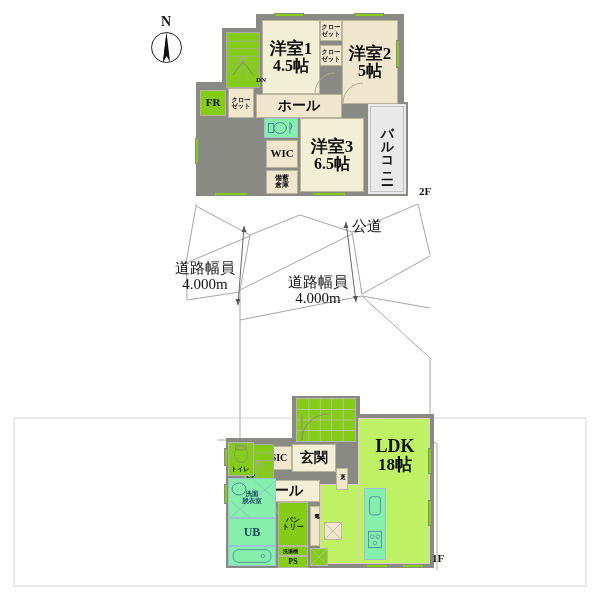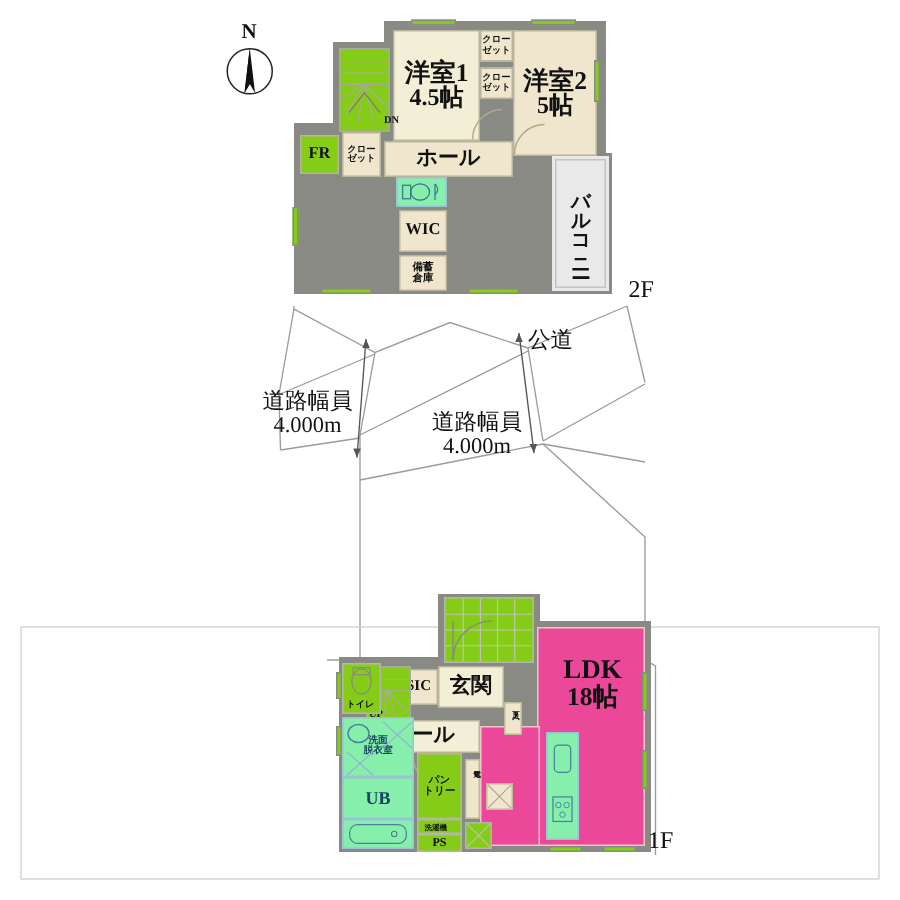--- a/index.html
+++ b/index.html
@@ -7,34 +7,34 @@
        font-family:"Liberation Serif","DejaVu Serif",serif;color:#111;}
   #stage{position:relative;width:600px;height:600px;background:#fff;}
 
   
   .abs{position:absolute;box-sizing:border-box;}
   .ctr{display:flex;align-items:center;justify-content:center;text-align:center;line-height:1.05;}
   .wall{background:#8a8a85;}
   .room{border:1px solid #b9b49c;}
   .tatami{background:#f3eed6;}
   .tatami2{background:#efe6cd;}
-  .pink{background:#ec4899;}
+  .pink{background:#bef264;}
   .blue{background:#86efac;}
   .gray{background:#e9e9e9;}
   .white{background:#84cc16;}
   .lbl{position:absolute;white-space:nowrap;}
 
   .rmname{font-size:17px;font-weight:700;letter-spacing:0px;}
   .rmsub{font-size:16px;font-weight:700;}
   .small{font-size:8px;font-weight:700;line-height:1.02;}
   .tiny{font-size:6.2px;font-weight:700;line-height:1.05;}
   .lat{font-family:"Liberation Serif",serif;font-size:12px;font-weight:700;}
   .vert{writing-mode:vertical-rl;text-orientation:upright;}
   .sitetxt{font-size:15px;color:#111;}
-  .floorbadge{font-size:16px;font-weight:400;}
+  .floorbadge{font-size:11px;font-weight:700;}
 
   
   #compass-circle{border:1px solid #222;border-radius:50%;}
 </style>
 </head>
 <body>
 
 <div id="stage">
 
   <div class="abs" style="left:138px;top:14px;width:56px;height:66px;">
@@ -131,20 +131,26 @@
       <div class="lat" style="font-size:11px;">WIC</div>
     </div>
 
     <div class="abs room tatami2 ctr" style="left:70px;top:156px;width:32px;height:24px;">
       <div class="tiny" style="font-size:7px;">
         <div>備蓄</div>
         <div>倉庫</div>
       </div>
     </div>
 
+    <div class="abs room tatami ctr" style="left:104px;top:104px;width:64px;height:74px;">
+      <div>
+        <div class="rmname">洋室3</div>
+        <div class="rmsub">6.5帖</div>
+      </div>
+    </div>
 
     <div class="abs gray ctr" style="left:174px;top:92px;width:34px;height:86px;border:1px solid #c3c3c3;">
       <div class="vert rmname" style="font-size:13px;">バルコニー</div>
     </div>
 
     <div class="abs white" style="left:-1px;top:124px;width:4px;height:26px;border:1px solid #8a8a85;"></div>
     <div class="abs white" style="left:78px;top:-1px;width:30px;height:4px;border:1px solid #8a8a85;"></div>
     <div class="abs white" style="left:158px;top:-1px;width:30px;height:4px;border:1px solid #8a8a85;"></div>
     <div class="abs white" style="left:200px;top:26px;width:4px;height:28px;border:1px solid #8a8a85;"></div>
     <div class="abs white" style="left:18px;top:178px;width:34px;height:4px;border:1px solid #8a8a85;"></div>

